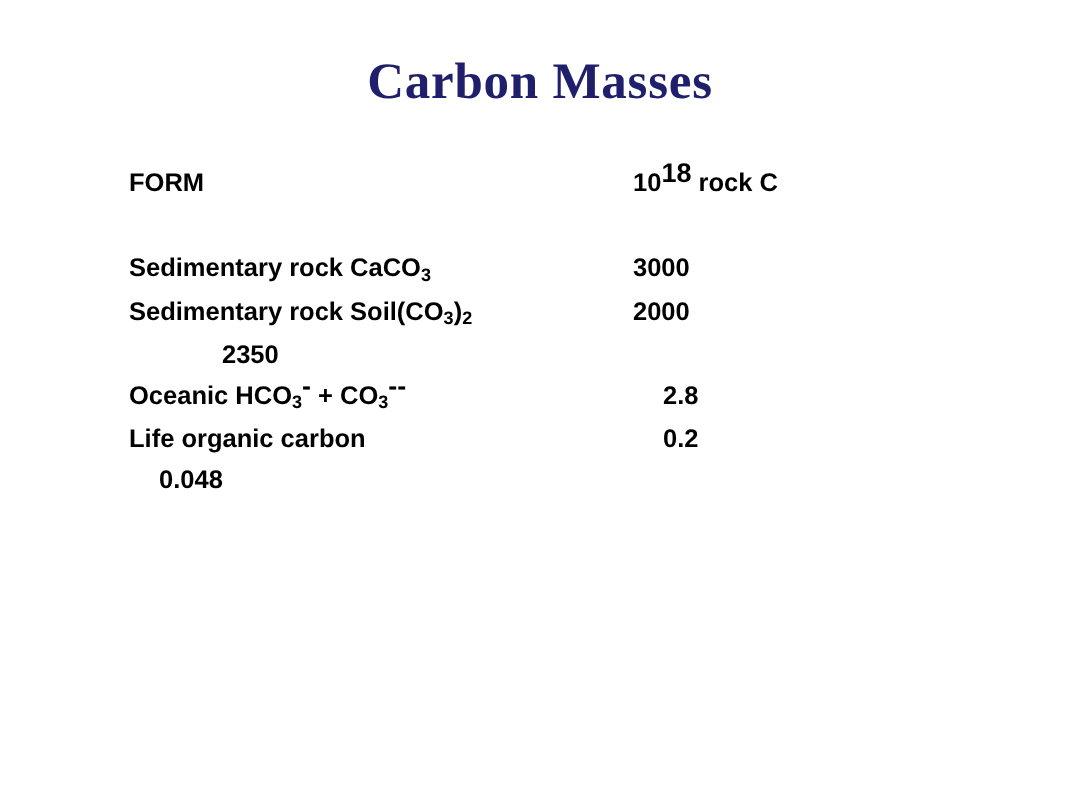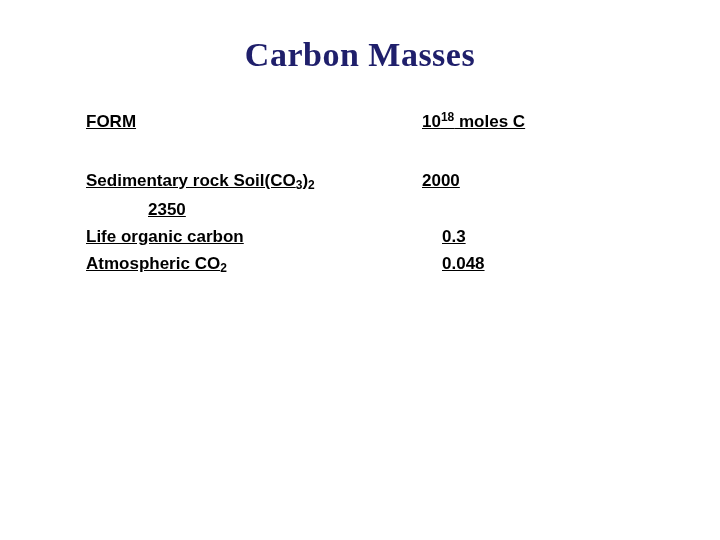--- a/index.html
+++ b/index.html
@@ -29,21 +29,20 @@
     font-weight: bold;
     font-size: 34px;
     color: #1f1f6b;
     letter-spacing: 0.5px;
   }
   .table-area {
     position: absolute;
     top: 108px;
     left: 86px;
     width: 560px;
-    text-decoration: underline;
   }
   .row {
     display: flex;
     align-items: baseline;
     font-size: 17px;
     font-weight: bold;
     color: #000000;
     line-height: 27px;
   }
   .row .c-form {
@@ -58,58 +57,65 @@
   .header-row {
     margin-bottom: 30px;
   }
   sub {
     font-size: 12px;
     vertical-align: baseline;
     position: relative;
     top: 3px;
   }
   sup {
-    font-size: 12px;
+    font-size: 18px;
     vertical-align: baseline;
     position: relative;
     top: -6px;
   }
   .indent-1250 { padding-left: 62px; }
   .indent-small { padding-left: 20px; }
 </style>
 </head>
 <body>
 
 <div class="slide">
 
   <div class="slide-title">Carbon  Masses</div>
 
   <div class="table-area">
 
     <div class="row header-row">
       <div class="c-form">FORM</div>
-      <div class="c-val"><span>10</span><sup>18</sup><span> moles C</span></div>
+      <div class="c-val"><span>10</span><sup>18</sup><span> rock C</span></div>
     </div>
 
+    <div class="row">
+      <div class="c-form"><span>Sedimentary rock CaCO</span><sub>3</sub></div>
+      <div class="c-val">3000</div>
+    </div>
 
     <div class="row">
       <div class="c-form"><span>Sedimentary rock Soil(CO</span><sub>3</sub><span>)</span><sub>2</sub></div>
       <div class="c-val">2000</div>
     </div>
 
     <div class="row">
       <div class="c-val indent-1250">2350</div>
     </div>
 
+    <div class="row">
+      <div class="c-form"><span>Oceanic HCO</span><sub>3</sub><sup>-</sup><span> + CO</span><sub>3</sub><sup>--</sup></div>
+      <div class="c-val indent-small">2.8</div>
+    </div>
 
     <div class="row">
       <div class="c-form"><span>Life organic carbon</span></div>
-      <div class="c-val indent-small">0.3</div>
+      <div class="c-val indent-small">0.2</div>
     </div>
 
 
     <div class="row">
-      <div class="c-form"><span>Atmospheric CO</span><sub>2</sub></div>
       <div class="c-val indent-small">0.048</div>
     </div>
 
   </div>
 </div>
 
 </body></html>

